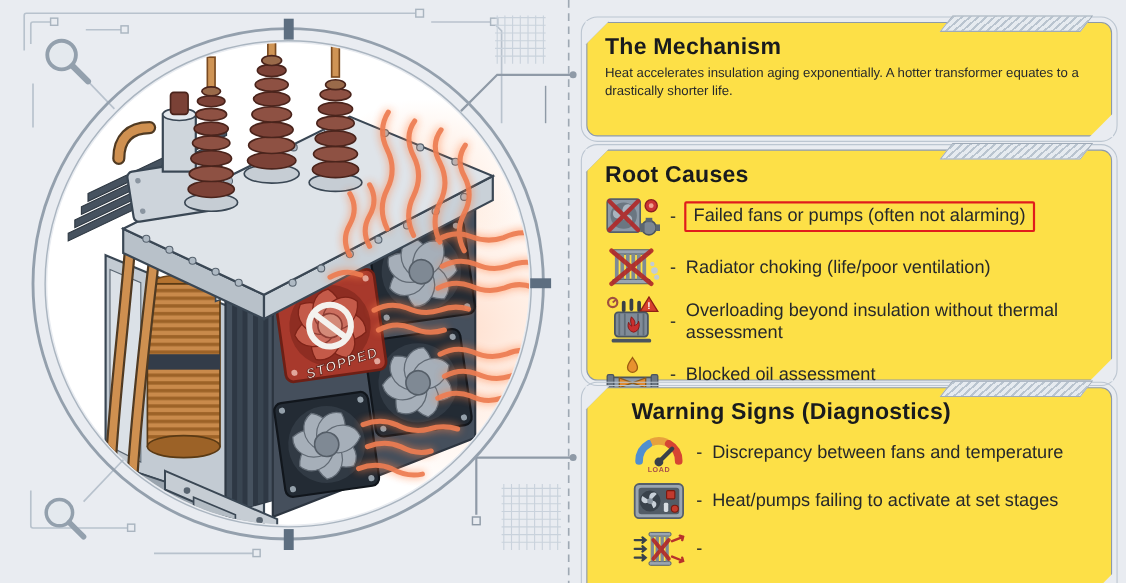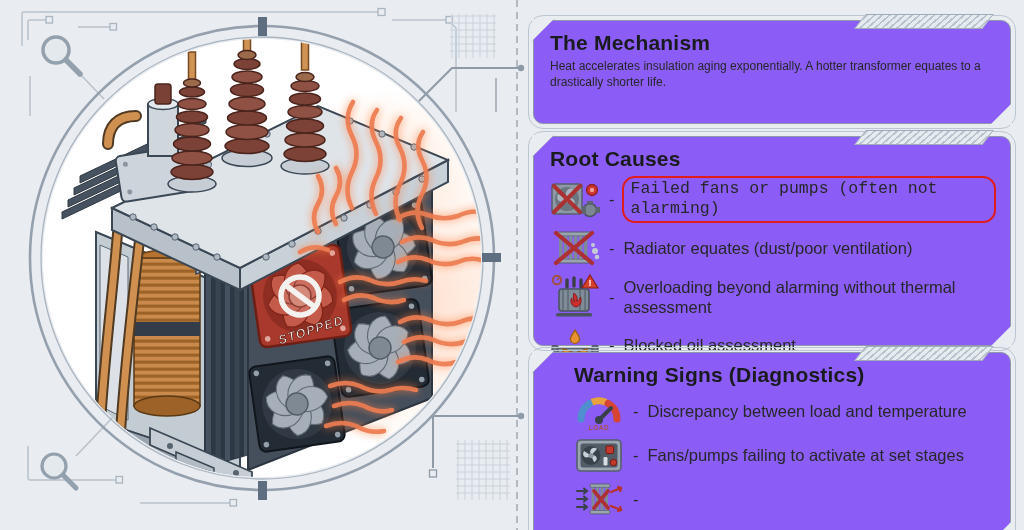--- a/index.html
+++ b/index.html
@@ -1,40 +1,40 @@
 <!DOCTYPE html>
 <html><head>
 <meta charset="utf-8">
 <style>
   html,body{margin:0;padding:0;background:#dfe3e9;}
   .stage{position:relative;width:1024px;height:530px;background:#e9ecf1;overflow:hidden;
          font-family:"Liberation Sans",sans-serif;}
   
-  .panel{position:absolute;left:533px;width:478px;background:#8b5cf6;
+  .panel{position:absolute;left:533px;width:478px;background:#fde047;
          border:1.6px solid #8d9aa9;border-radius:10px;box-sizing:border-box;
          padding:8px 14px 6px 16px;}
   .panel::before{content:"";position:absolute;inset:-6px;border:1.2px solid #bcc6d1;
          border-radius:15px;pointer-events:none;}
   .hatch{position:absolute;top:-7px;right:22px;width:126px;height:13px;
          transform:skewX(-38deg);background:#e6ebf0;border:1.2px solid #9fabb8;
          background-image:repeating-linear-gradient(110deg,#b9c4cf 0 2.5px,rgba(0,0,0,0) 2.5px 7px);}
   .cut{position:absolute;background:#e9ecf1;}
   .cut-tl{top:-2px;left:-2px;width:22px;height:22px;clip-path:polygon(0 0,100% 0,0 100%);}
   .cut-tl::after{content:"";position:absolute;left:0;top:22px;width:31px;height:1.7px;
          background:#8d9aa9;transform:rotate(-45deg);transform-origin:0 0;}
   .cut-br{bottom:-2px;right:-2px;width:22px;height:22px;clip-path:polygon(100% 100%,0 100%,100% 0);}
   .cut-br::after{content:"";position:absolute;left:-9px;top:22px;width:31px;height:1.7px;
          background:#8d9aa9;transform:rotate(-45deg);transform-origin:0 0;}
   .panel h2{margin:2px 0 4px 0;font-size:21px;font-weight:700;color:#191b1e;letter-spacing:.2px;}
   .panel .body{font-size:12px;line-height:1.32;color:#26282b;}
   .row{display:flex;align-items:center;gap:9px;margin:5px 0;}
   .ic{width:50px;min-width:50px;display:flex;justify-content:center;align-items:center;}
   .bullet{font-size:16.5px;color:#26282b;}
   .txt{font-size:16.5px;color:#26282b;line-height:1.22;}
-  .hl{border:2.6px solid #e01c1c;border-radius:13px;padding:1px 7px 2px 7px;margin-left:-2px;font-family:Liberation Mono, monospace;}
+  .hl{border:2.6px solid #e01c1c;border-radius:2px;padding:1px 7px 2px 7px;margin-left:-2px;}
   .p-mech{top:20px;height:104px;}
   .p-root{top:136px;height:210px;}
   .p-warn{top:352px;height:190px;padding-left:40px;}
   .p-warn .row{margin:4px 0;}
   svg text{font-family:"Liberation Sans",sans-serif;}
 </style>
 </head>
 <body>
 
 <div class="stage">
@@ -405,39 +405,39 @@
               <rect x="29" y="8" width="3.4" height="23"></rect>
               <rect x="34" y="8" width="3.4" height="23"></rect>
             </g>
           <path d="M6,5 L42,35 M42,5 L6,35" stroke="#b02a2a" stroke-width="4.2" stroke-linecap="round" opacity=".92"></path>
           <circle cx="45" cy="23" r="3" fill="#c3ccd4"></circle>
             <circle cx="47" cy="29" r="2.3" fill="#c3ccd4"></circle>
             <circle cx="43" cy="17" r="2" fill="#c3ccd4"></circle>
         </svg>
       </span>
       <span class="bullet">-</span>
-      <span class="txt">Radiator equates (dust/poor ventilation)</span>
+      <span class="txt">Radiator choking (life/poor ventilation)</span>
     </div>
 
     <div class="row">
       <span class="ic">
         <svg width="50" height="48" viewBox="0 0 50 48">
           <circle cx="7" cy="7" r="4.2" fill="none" stroke="#a05040" stroke-width="2"></circle>
           <path d="M7,7 L10,4.5" stroke="#a05040" stroke-width="1.6"></path>
           <path d="M17,14 L17,7 M24,13 L24,5 M31,14 L31,7" stroke="#3a3f46" stroke-width="3.4" stroke-linecap="round"></path>
           <path d="M40,2 L48,15 L32,15 Z" fill="#d6402c" stroke="#8e2015" stroke-width="1.2"></path>
           <text x="40" y="13" text-anchor="middle" font-size="9" font-weight="bold" fill="#fff">!</text>
           <rect x="9" y="16" width="30" height="22" rx="3" fill="#7f8b97" stroke="#4a545f" stroke-width="1.6"></rect>
           <path d="M13,17 V37 M18,17 V37 M30,17 V37 M35,17 V37" stroke="#5f6b77" stroke-width="1.6"></path>
           <path d="M24,20 c3,3 4,5 2.5,8 c3,-1 3.5,-2 4,-4 c1.5,4 0.5,9 -4.5,10 c-4.5,-1 -6,-5 -4.5,-9 c0.8,2 1.5,3 3,3.5 c-1.5,-3.5 -1.5,-6 -0.5,-8.5 Z" fill="#c92f2f" stroke="#7e1212" stroke-width=".8"></path>
           <rect x="6" y="40" width="36" height="3.4" rx="1.5" fill="#4a545f"></rect>
         </svg>
       </span>
       <span class="bullet">-</span>
-      <span class="txt">Overloading beyond alarming without thermal assessment</span>
+      <span class="txt">Overloading beyond insulation without thermal assessment</span>
     </div>
 
     <div class="row">
       <span class="ic">
         <svg width="50" height="38" viewBox="0 0 50 38">
           <path d="M25,4 c2.5,4 4.5,6 4.5,9 a4.5,4.5 0 1 1 -9,0 c0,-3 2,-5 4.5,-9 Z" fill="#e8922f" stroke="#9c5c12" stroke-width="1.2"></path>
           <rect x="5" y="22" width="40" height="10" rx="2" fill="#8d99a6" stroke="#4a545f" stroke-width="1.5"></rect>
           <rect x="2" y="19.5" width="6" height="15" rx="1.5" fill="#6b7681" stroke="#4a545f" stroke-width="1.2"></rect>
           <rect x="42" y="19.5" width="6" height="15" rx="1.5" fill="#6b7681" stroke="#4a545f" stroke-width="1.2"></rect>
           <path d="M13,22.5 L25,27 L37,22.5 L37,31.5 L25,27 L13,31.5 Z" fill="#e08a2e" stroke="#8a5a1a" stroke-width="1.2"></path>
@@ -459,42 +459,42 @@
         <svg width="48" height="40" viewBox="0 0 48 40">
           <path d="M6,28 A18,18 0 0 1 15,12.4" fill="none" stroke="#4f8fd0" stroke-width="7" stroke-linecap="round"></path>
           <path d="M17,11.3 A18,18 0 0 1 31,11.3" fill="none" stroke="#e8a13c" stroke-width="7"></path>
           <path d="M33,12.4 A18,18 0 0 1 42,28" fill="none" stroke="#d64533" stroke-width="7" stroke-linecap="round"></path>
           <path d="M24,29 L36,17" stroke="#394049" stroke-width="4" stroke-linecap="round"></path>
           <circle cx="24" cy="29" r="4" fill="#394049"></circle>
           <text x="24" y="38.5" text-anchor="middle" font-size="6.5" font-weight="bold" letter-spacing=".5" fill="#a8524a">LOAD</text>
         </svg>
       </span>
       <span class="bullet">-</span>
-      <span class="txt">Discrepancy between load and temperature</span>
+      <span class="txt">Discrepancy between fans and temperature</span>
     </div>
 
     <div class="row">
       <span class="ic">
         <svg width="48" height="40" viewBox="0 0 48 40">
           <rect x="2" y="5" width="44" height="31" rx="4" fill="#9aa5b0" stroke="#555f6a" stroke-width="1.6"></rect>
           <rect x="5.5" y="8.5" width="37" height="24" rx="2.5" fill="#525c66"></rect>
           <circle cx="16" cy="20.5" r="9.5" fill="#39424b"></circle>
           <g fill="#c8d0d8">
               <path d="M16,20.5 C13,14 19,11 22,14 Z"></path>
               <path d="M16,20.5 C23,19 23,26 19,27 Z"></path>
               <path d="M16,20.5 C11,25 6,21 9,16 Z"></path>
             </g>
           <circle cx="16" cy="20.5" r="2.6" fill="#8a95a0"></circle>
           <rect x="31" y="11" width="7.5" height="7.5" rx="1" fill="#c23a2e" stroke="#79190f" stroke-width="1"></rect>
           <rect x="28.5" y="22" width="4" height="8.5" rx="1.3" fill="#d8dde2"></rect>
           <circle cx="38.5" cy="27.5" r="3.2" fill="#c23a2e" stroke="#79190f" stroke-width="1"></circle>
         </svg>
       </span>
       <span class="bullet">-</span>
-      <span class="txt">Fans/pumps failing to activate at set stages</span>
+      <span class="txt">Heat/pumps failing to activate at set stages</span>
     </div>
 
     <div class="row">
       <span class="ic">
         <svg width="48" height="40" viewBox="0 0 48 40">
           <g stroke="#39424b" stroke-width="2" stroke-linecap="round">
             <path d="M2,12 H12 M9,9.5 L12,12 L9,14.5"></path>
             <path d="M2,20 H12 M9,17.5 L12,20 L9,22.5"></path>
             <path d="M2,28 H12 M9,25.5 L12,28 L9,30.5"></path>
           </g>

